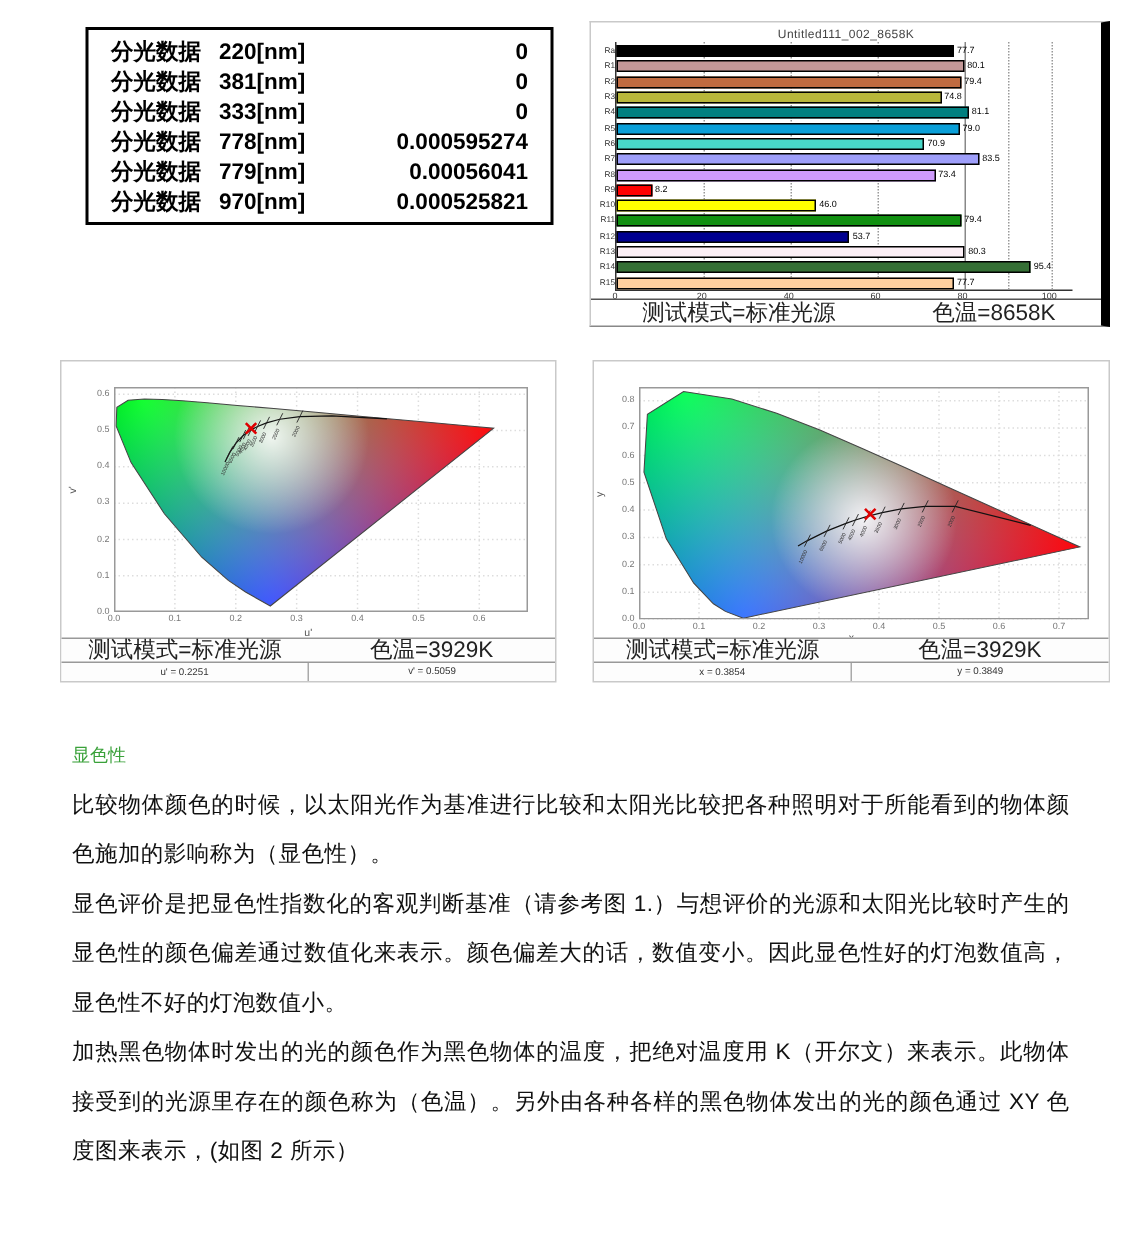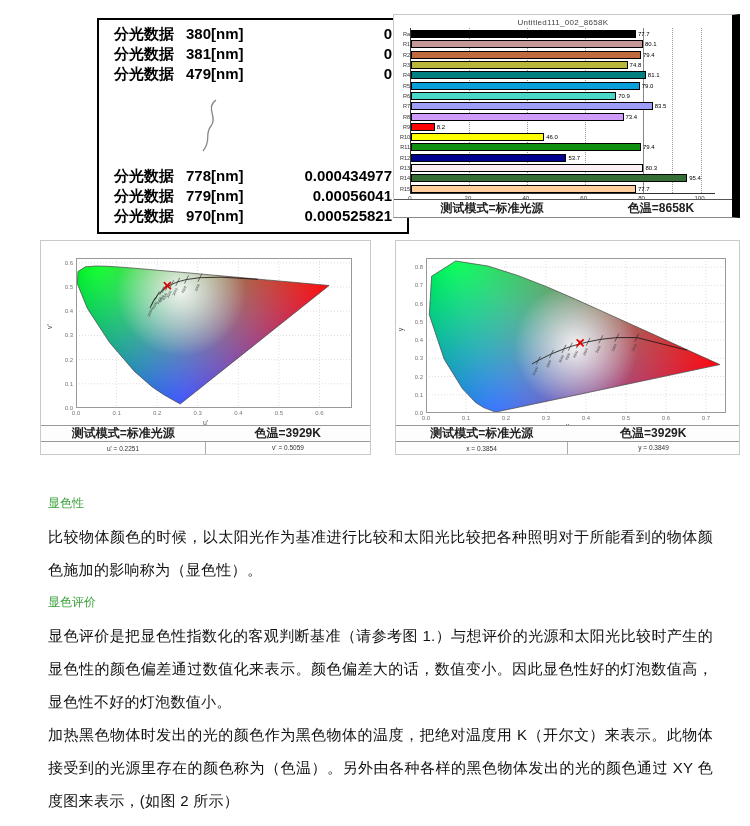--- a/index.html
+++ b/index.html
@@ -1,50 +1,50 @@
 <!DOCTYPE html>
 <html><head>
 <meta charset="utf-8">
 <style>
   html,body{margin:0;padding:0;background:#fff;}
   .page{position:relative;width:750px;height:826px;background:#fff;overflow:hidden;
         font-family:"Liberation Sans",sans-serif;}
 
   
-  .spec-box{position:absolute;left:57px;top:18px;width:312px;height:216px;
+  .spec-box{position:absolute;left:57px;top:18px;width:312px;height:132px;
             border:2px solid #000;box-sizing:border-box;background:#fff;
             display:flex;flex-direction:column;justify-content:space-between;
-            padding:5px 0;margin-left:40px;}
+            padding:5px 0;}
   .spec-row{display:flex;align-items:baseline;padding:0 15px;height:20px;
             font-weight:bold;font-size:15px;color:#000;}
   .spec-wl{margin-left:12px;}
   .spec-sp{flex:1;}
   .spec-squiggle{margin-left:97px;}
 
   
   .chartbox{position:absolute;background:#fff;border:1px solid #c9c9c9;box-sizing:border-box;}
   .chart-title{position:absolute;top:3px;left:0;right:0;text-align:center;
                font-size:8px;color:#444;letter-spacing:.3px;}
 
   
   .bar-chart{left:393px;top:14px;width:347px;height:204px;
-             border-right:8px solid #000000;border-bottom:1px solid #888;}
+             border-right:6px solid #000000;border-bottom:1px solid #888;}
   .bar-plot{position:absolute;left:16px;top:13px;width:304px;height:165px;
             border-left:1px solid #333;border-bottom:1px solid #333;}
   .grid-dot{position:absolute;top:0;bottom:0;width:0;border-left:1px dotted #999;z-index:0;}
   .grid-solid{position:absolute;top:0;bottom:0;width:0;border-left:1px solid #888;z-index:0;}
   .bar-row{position:absolute;left:0;right:0;height:10.3px;display:flex;align-items:center;z-index:1;}
   .bar-cat{position:absolute;left:-15px;width:14px;text-align:right;font-size:5.5px;color:#333;}
   .bar{height:8px;border:1px solid #000;box-sizing:border-box;}
   .bar-val{font-size:6px;color:#000;margin-left:2px;white-space:nowrap;}
   .bar-xlabels{position:absolute;left:16px;top:180px;width:304px;height:8px;}
   .bar-xlab{position:absolute;width:18px;margin-left:-9px;text-align:center;font-size:6px;color:#333;}
   .chart-footer{position:absolute;left:0;right:0;bottom:0;height:17px;border-top:1px solid #555;
                 display:flex;align-items:center;}
-  .cf-cell{text-align:center;font-size:12px;font-weight:700;color:#222;}
+  .cf-cell{text-align:center;font-size:15px;font-weight:400;color:#222;}
 
   
   .cie-left{left:40px;top:240px;width:331px;height:215px;}
   .cie-right{left:395px;top:240px;width:345px;height:215px;}
   .cie-plot{position:absolute;}
   .tick{position:absolute;font-size:6px;color:#777;}
   .axis-label{position:absolute;font-size:7px;color:#555;}
   .cie-f1{position:absolute;left:0;right:0;bottom:12px;height:15px;border-top:1px solid #999;
           border-bottom:1px solid #999;display:flex;align-items:center;background:#fdfdfd;}
   .cie-f1 .cf-cell{flex:1;}
@@ -60,46 +60,46 @@
 </style>
 </head>
 <body>
 
 <div class="page">
 
   <div class="spec-box">
     <div>
         <div class="spec-row">
           <span>分光数据</span>
-          <span class="spec-wl">380[nm]</span>
+          <span class="spec-wl">220[nm]</span>
           <span class="spec-sp"></span>
           <span>0</span>
         </div>
         <div class="spec-row">
           <span>分光数据</span>
           <span class="spec-wl">381[nm]</span>
           <span class="spec-sp"></span>
           <span>0</span>
         </div>
         <div class="spec-row">
           <span>分光数据</span>
-          <span class="spec-wl">479[nm]</span>
+          <span class="spec-wl">333[nm]</span>
           <span class="spec-sp"></span>
           <span>0</span>
         </div>
       </div>
     <svg class="spec-squiggle" width="30" height="56">
       <path d="M20,2 C9,10 22,19 15,28 C8,37 16,42 7,53" fill="none" stroke="#888" stroke-width="1.3"></path>
     </svg>
     <div>
         <div class="spec-row">
           <span>分光数据</span>
           <span class="spec-wl">778[nm]</span>
           <span class="spec-sp"></span>
-          <span>0.000434977</span>
+          <span>0.000595274</span>
         </div>
         <div class="spec-row">
           <span>分光数据</span>
           <span class="spec-wl">779[nm]</span>
           <span class="spec-sp"></span>
           <span>0.00056041</span>
         </div>
         <div class="spec-row">
           <span>分光数据</span>
           <span class="spec-wl">970[nm]</span>
@@ -419,18 +419,17 @@
       <div class="tick" style="left: 10px; top: 96.0588px; width: 17px; text-align: right;">0.4</div>
       <div class="tick" style="left: 10px; top: 77.8235px; width: 17px; text-align: right;">0.5</div>
       <div class="tick" style="left: 10px; top: 59.5882px; width: 17px; text-align: right;">0.6</div>
       <div class="tick" style="left: 10px; top: 41.3529px; width: 17px; text-align: right;">0.7</div>
       <div class="tick" style="left: 10px; top: 23.1176px; width: 17px; text-align: right;">0.8</div>
     </div>
 
   <div class="textblock">
     <h3 class="sec-heading" style="color: rgb(58, 161, 58);">显色性</h3>
     <p class="sec-body">比较物体颜色的时候，以太阳光作为基准进行比较和太阳光比较把各种照明对于所能看到的物体颜色施加的影响称为（显色性）。</p>
-    <h3 class="sec-heading" style="color: rgb(58, 161, 58);">显色评价</h3>
     <p class="sec-body">显色评价是把显色性指数化的客观判断基准（请参考图 1.）与想评价的光源和太阳光比较时产生的显色性的颜色偏差通过数值化来表示。颜色偏差大的话，数值变小。因此显色性好的灯泡数值高，显色性不好的灯泡数值小。</p>
     <p class="sec-body">加热黑色物体时发出的光的颜色作为黑色物体的温度，把绝对温度用 K（开尔文）来表示。此物体接受到的光源里存在的颜色称为（色温）。另外由各种各样的黑色物体发出的光的颜色通过 XY 色度图来表示，(如图 2 所示）</p>
   </div>
 
 </div>
 
 </body></html>

